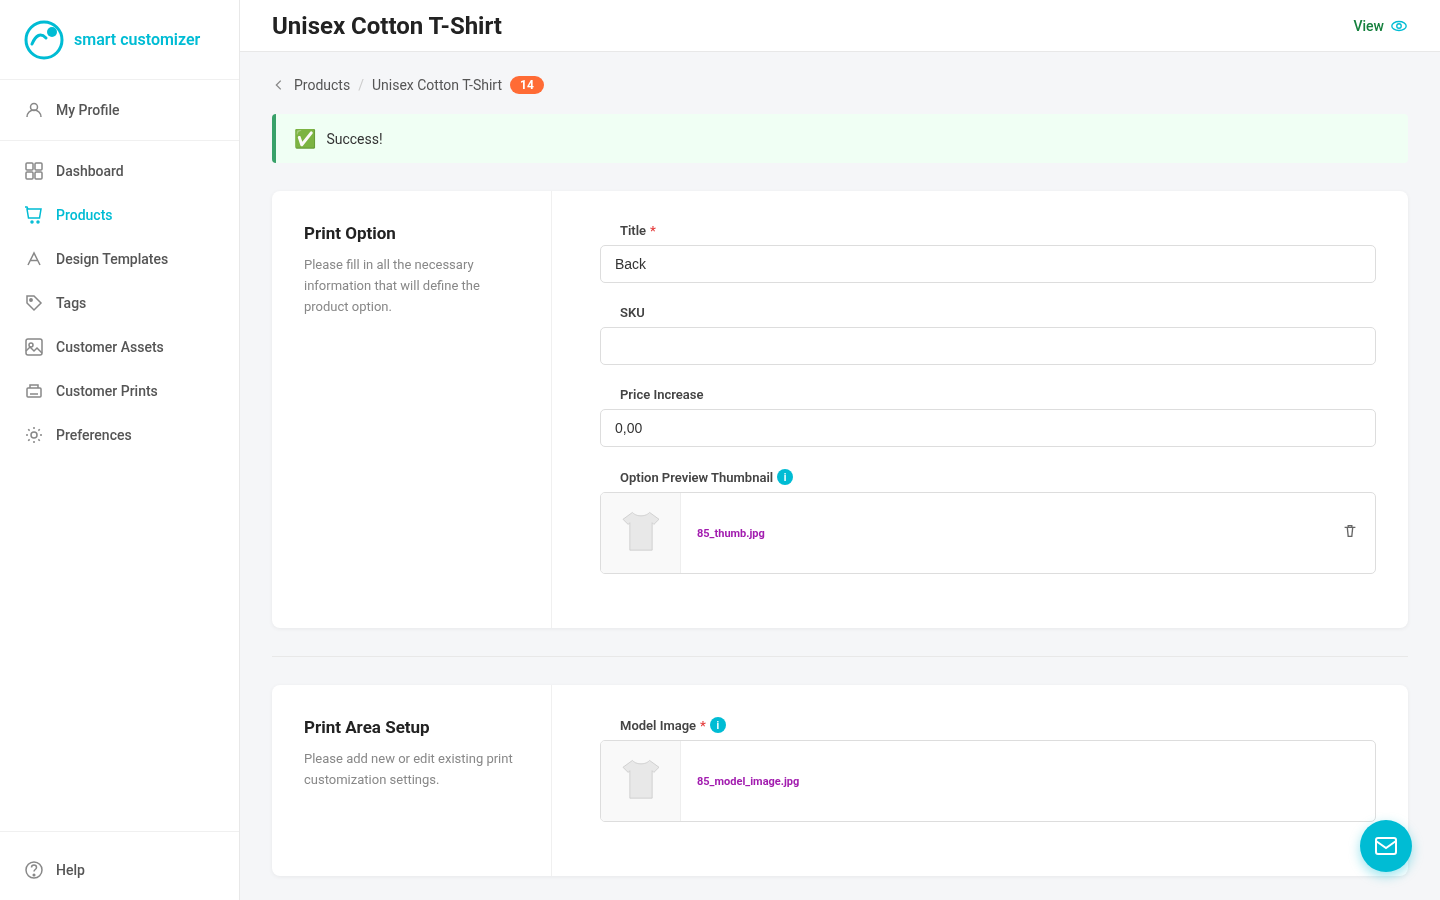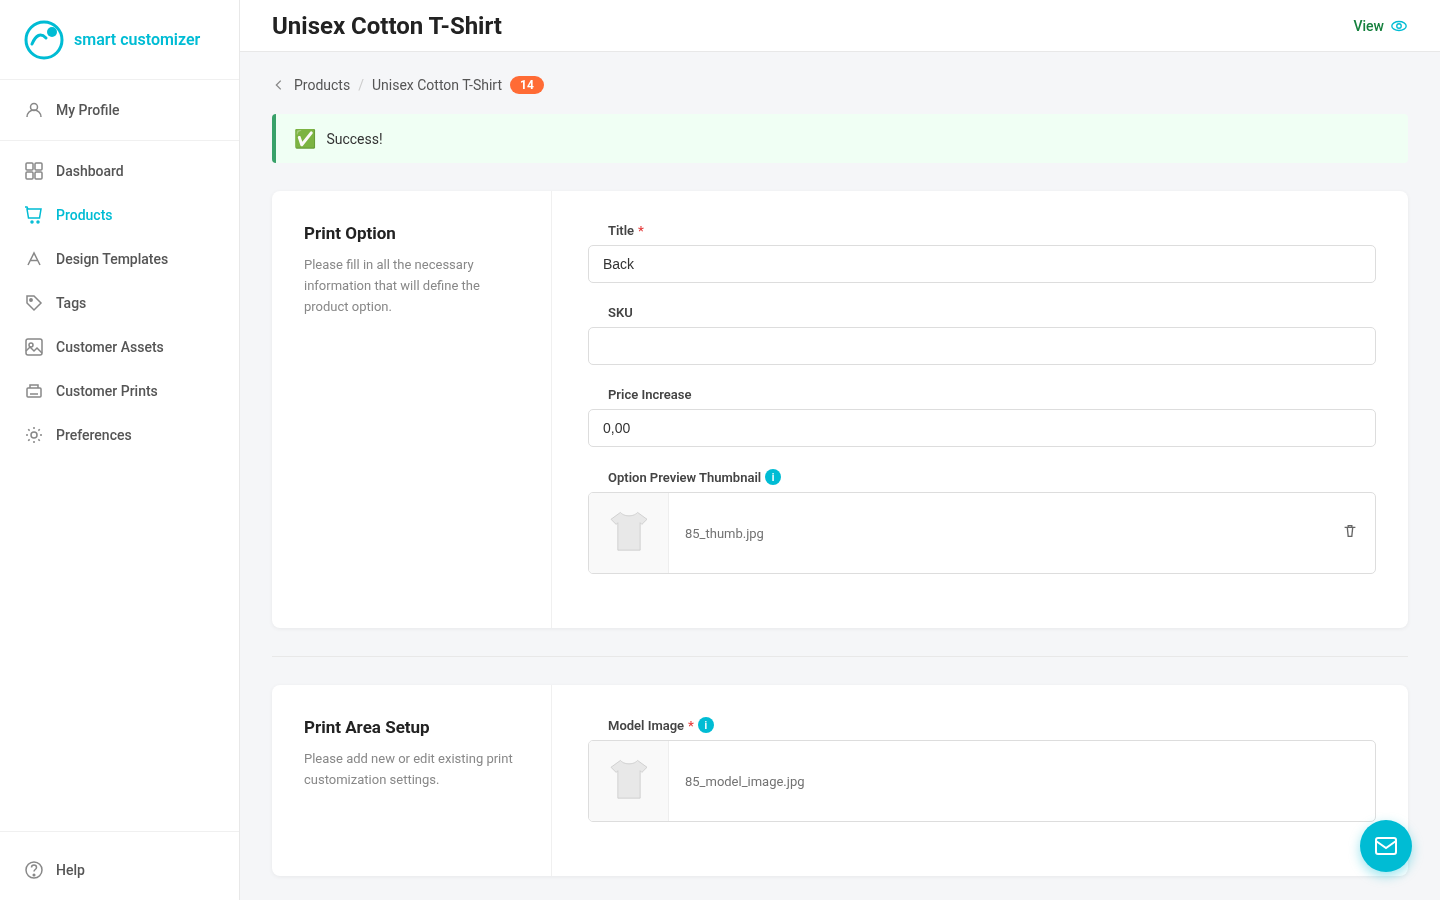--- a/index.html
+++ b/index.html
@@ -140,21 +140,21 @@
       color: #333;
     }
     .alert-success-icon {
       color: #38a169;
       font-size: 18px;
     }
 
     
     .section-row {
       display: flex;
-      gap: 4px;
+      gap: 16px;
       background: #fff;
       border-radius: 8px;
       box-shadow: 0 1px 4px rgba(0,0,0,0.06);
       margin-bottom: 0;
     }
     .section-left {
       width: 280px;
       min-width: 280px;
       padding: 32px 32px;
       border-right: 1px solid #f0f0f0;
@@ -229,22 +229,23 @@
       display: flex;
       align-items: center;
       justify-content: center;
       border-right: 1px solid #eee;
       flex-shrink: 0;
     }
     .thumbnail-img svg { width: 48px; height: 48px; }
     .thumbnail-filename {
       flex: 1;
       padding: 0 16px;
-      font-size: 13px;
-      color: #737373;
+      font-size: 11px;
+      color: #a21caf;
+      font-weight: bold;
     }
     .thumbnail-delete {
       padding: 0 16px;
       cursor: pointer;
       color: #666;
     }
 
     
     .section-divider {
       height: 1px;

